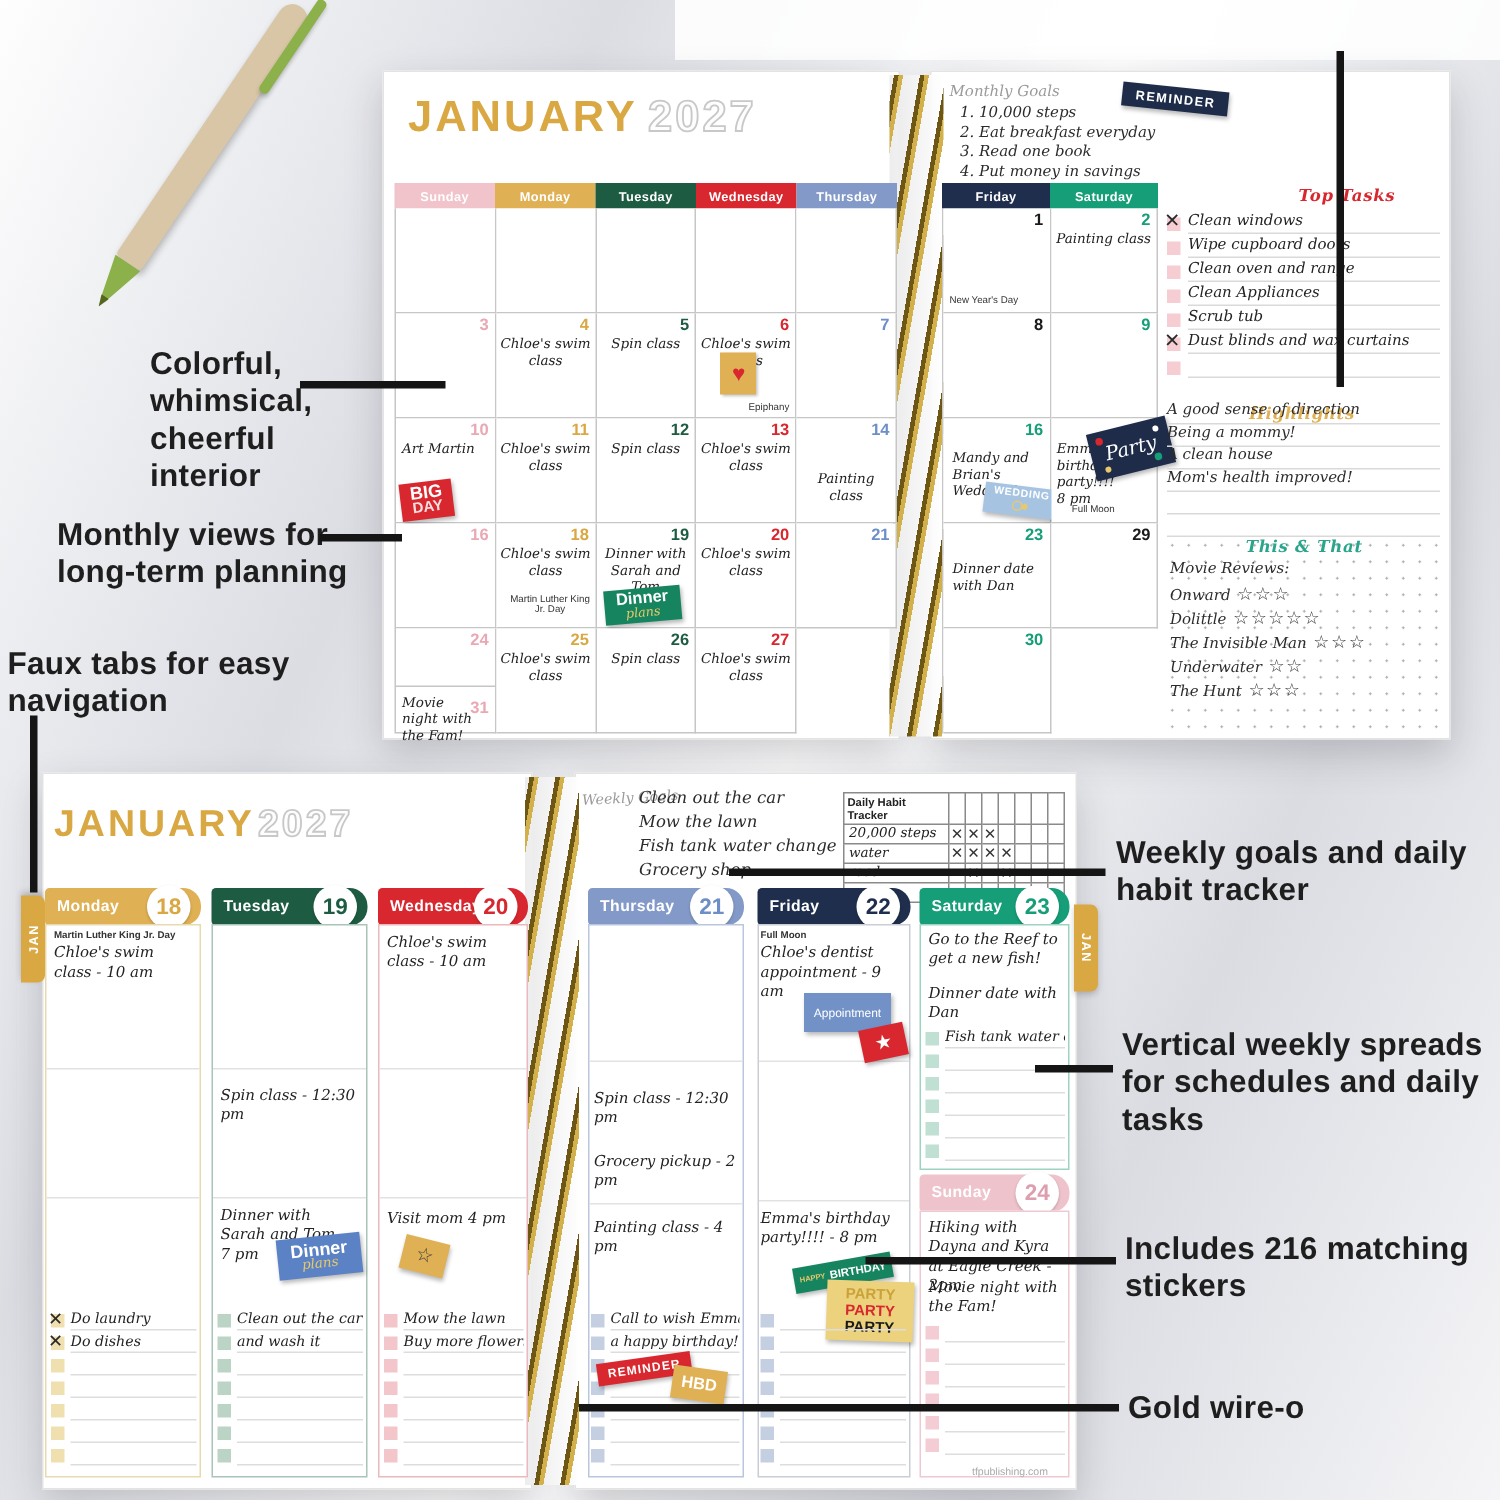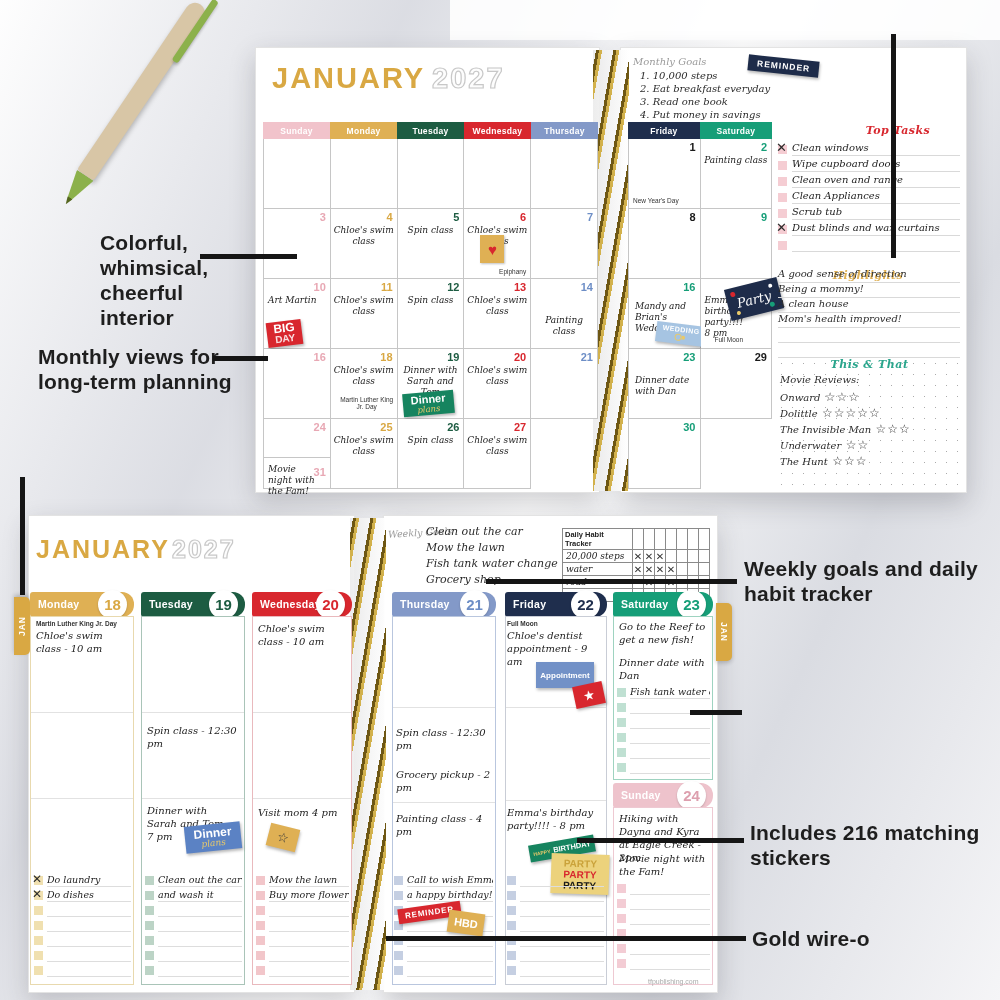--- a/index.html
+++ b/index.html
@@ -575,21 +575,21 @@
   <div class="stk" style="left:398px;top:905px;padding:3px 7px;background:#d8272e;transform:rotate(-8deg)">
     <span style="font-weight:bold;font-size:8px;letter-spacing:.8px">REMINDER</span>
   </div>
   <div class="stk" style="left:448px;top:912px;width:36px;height:22px;background:#dfb054;transform:rotate(8deg)">
     <span style="font-weight:900;font-size:11px">HBD</span>
   </div>
 
   <div class="tiny" style="left:507px;top:620px">Full Moon</div>
   <div class="ev" style="left:507px;top:629px;width:96px">Chloe's dentist appointment - 9 am</div>
   <div class="stk" style="left:536px;top:662px;width:58px;height:26px;background:#7291c7">
-    <span style="font-weight:bold;font-size:8px">Appointment</span>
+    <span style="font-weight:normal;font-size:8px">Appointment</span>
   </div>
   <div class="stk" style="left:574px;top:684px;width:30px;height:22px;background:#d8272e;transform:rotate(-12deg)">
     <span style="font-size:13px;font-family:'DejaVu Sans',sans-serif">★</span>
   </div>
   <div class="ev" style="left:507px;top:806px;width:96px">Emma's birthday party!!!! - 8 pm</div>
   <div class="stk" style="left:529px;top:840px;width:66px;height:17px;background:#16845f;transform:rotate(-10deg);flex-direction:row;gap:3px">
     <span style="font-weight:bold;font-size:5px;color:#e8c96a">HAPPY</span>
     <span style="font-weight:bold;font-size:7.5px">BIRTHDAY</span>
   </div>
   <div class="stk" style="left:551px;top:854px;width:58px;height:40px;background:#ecd27c;transform:rotate(2deg)">
@@ -689,25 +689,27 @@
   <div class="a" style="left:648px;top:978px;font-size:7px;color:#aaa">tfpublishing.com</div>
 
   <div class="cl" style="left:891px;top:34px;width:5px;height:224px"></div>
 
   <div class="co" style="left:100px;top:230px;width:135px">Colorful, whimsical, cheerful interior</div>
   <div class="cl" style="left:200px;top:254px;width:97px;height:5px"></div>
 
   <div class="co" ind="" style="left:38px;top:344px;width:210px">Monthly views for long-term planning</div>
   <div class="cl" style="left:213px;top:356px;width:55px;height:5px"></div>
 
+  <div class="co" style="left:5px;top:430px;width:195px">Faux tabs for easy navigation</div>
   <div class="cl" style="left:20px;top:477px;width:5px;height:118px"></div>
 
   <div class="co" style="left:744px;top:556px;width:240px">Weekly goals and daily habit tracker</div>
   <div class="cl" style="left:486px;top:579px;width:251px;height:5px"></div>
 
+  <div class="co" style="left:748px;top:684px;width:245px">Vertical weekly spreads for schedules and daily tasks</div>
   <div class="cl" style="left:690px;top:710px;width:52px;height:5px"></div>
 
   <div class="co" style="left:750px;top:820px;width:230px">Includes 216 matching stickers</div>
   <div class="cl" style="left:577px;top:838px;width:167px;height:5px"></div>
 
   <div class="co" style="left:752px;top:926px;width:200px">Gold wire-o</div>
   <div class="cl" style="left:386px;top:936px;width:360px;height:5px"></div>
 
 </div>
 

